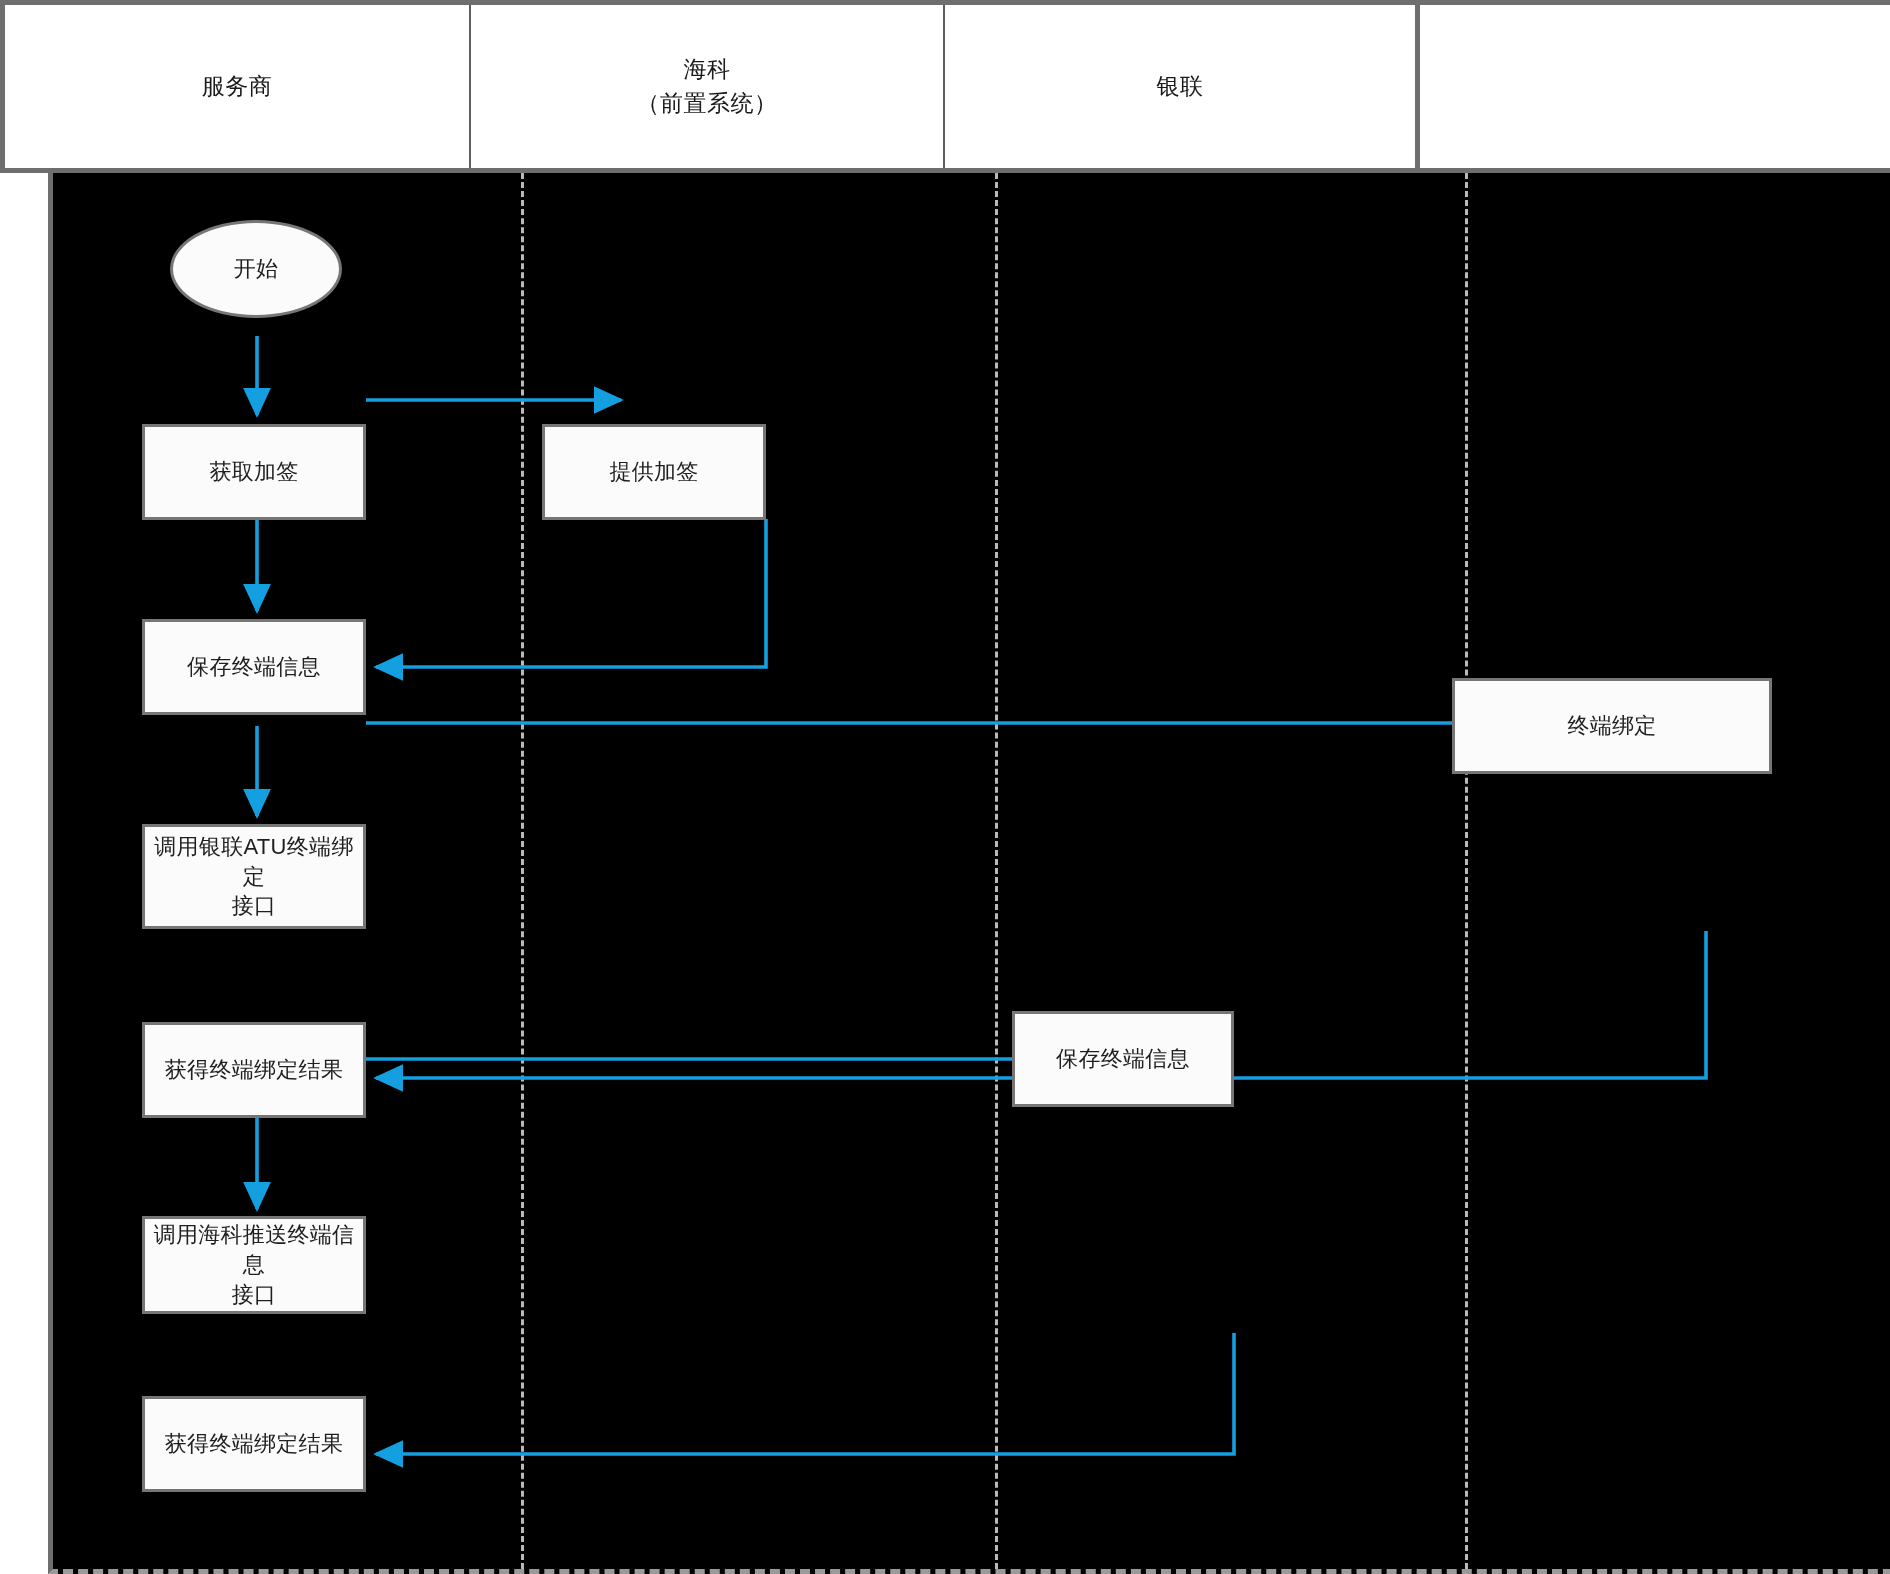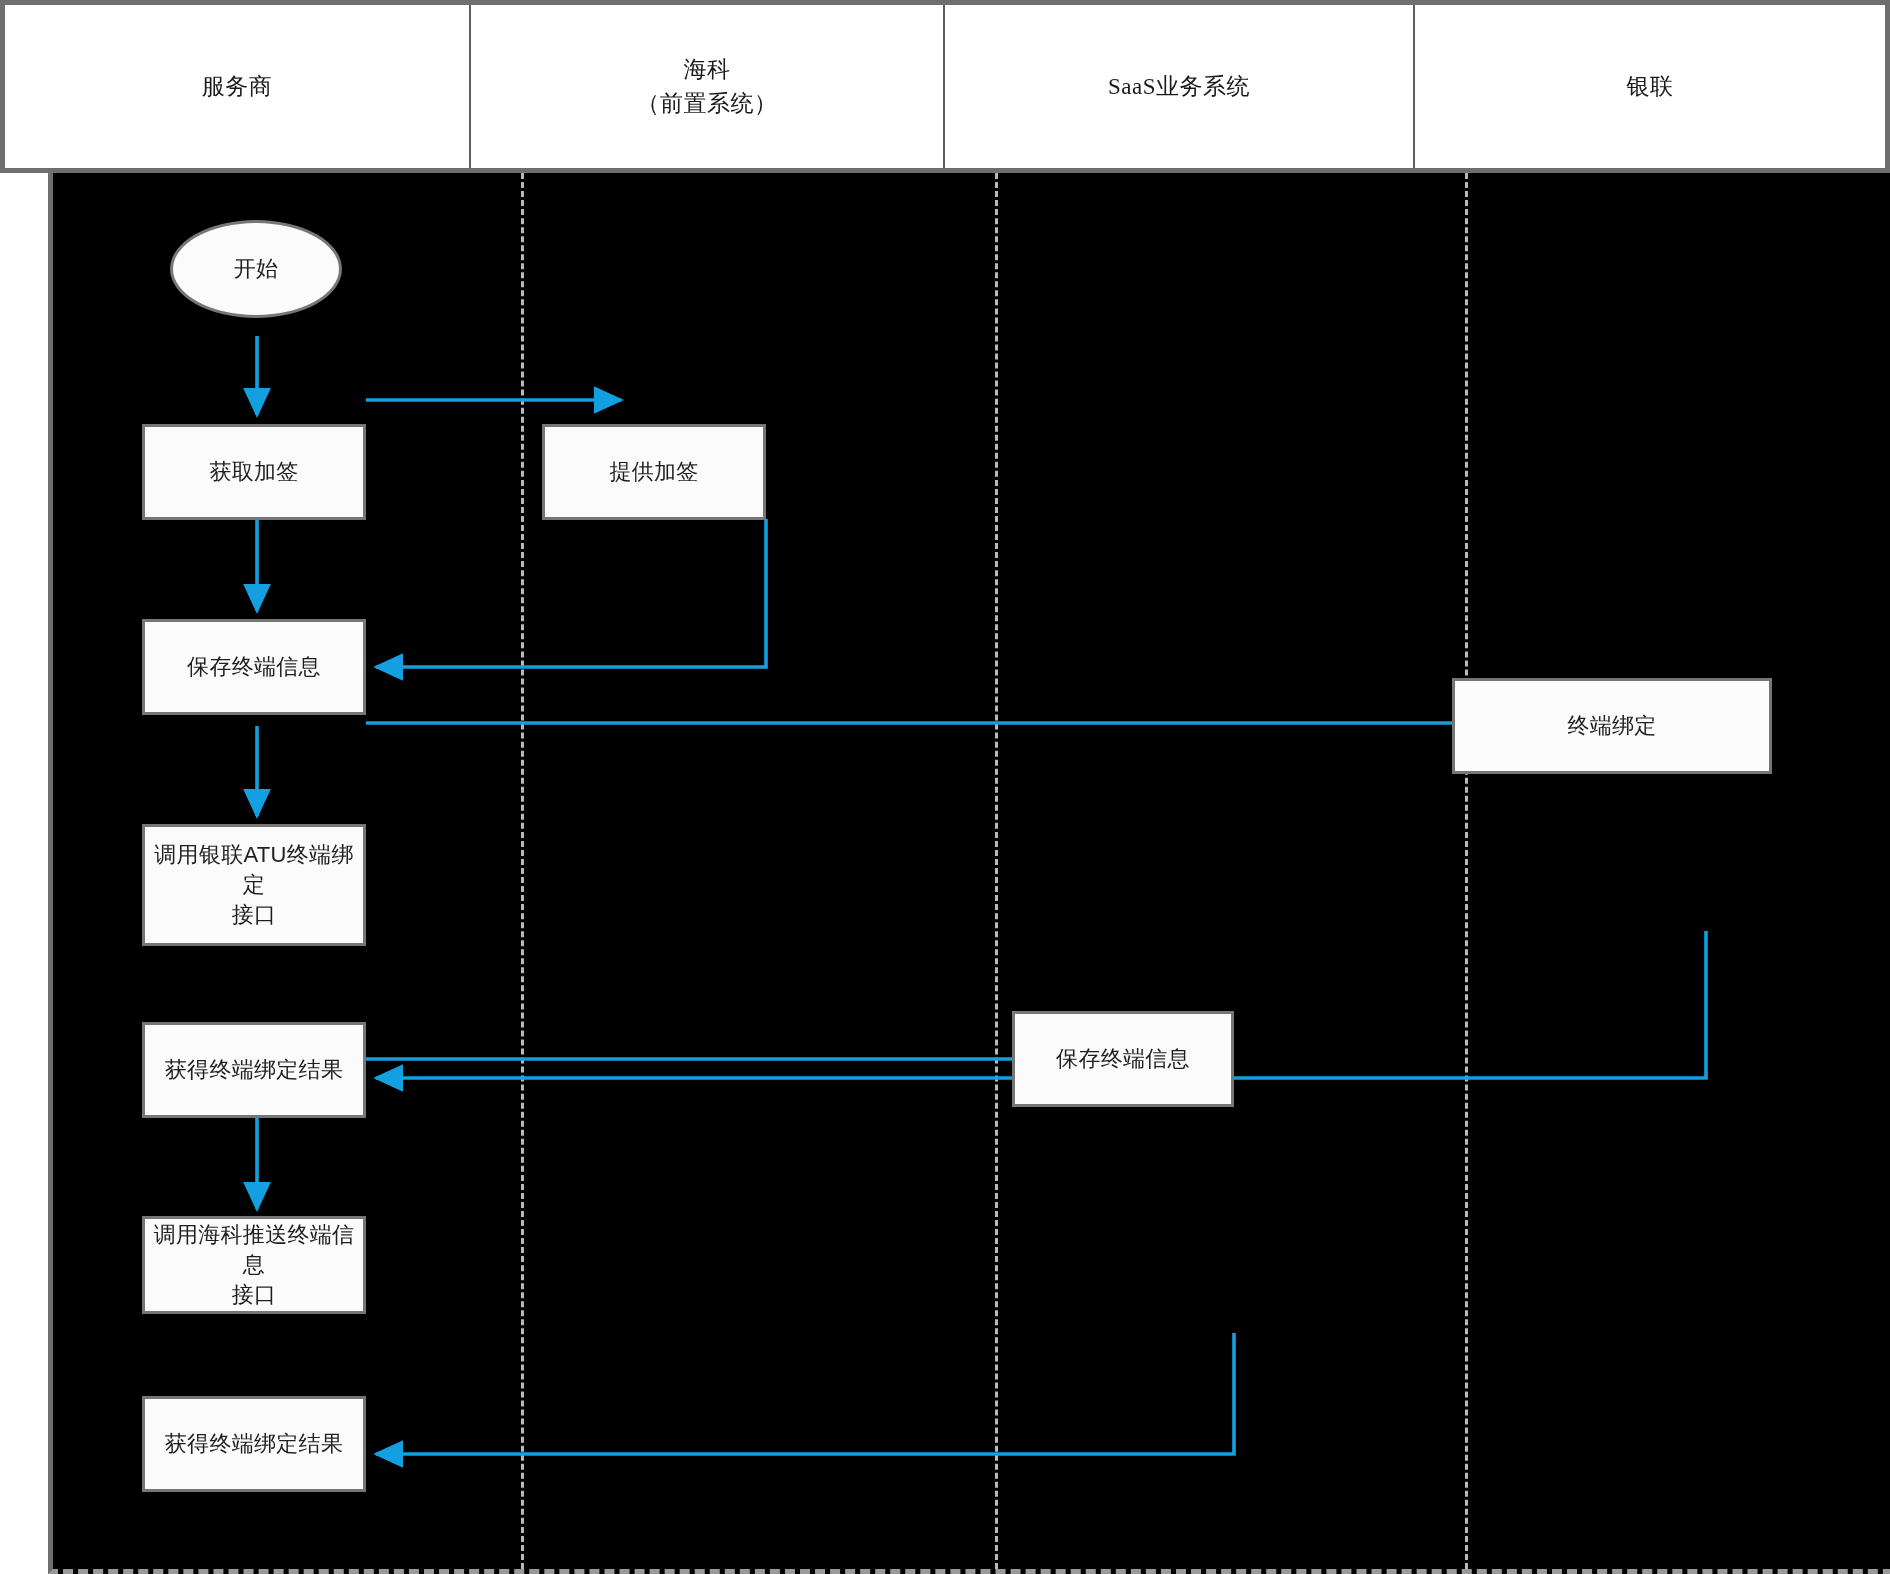--- a/index.html
+++ b/index.html
@@ -123,23 +123,20 @@
 <div id="diagram-root">
 
   <div class="lane-header-band">
     <div class="lane-header" style="width:471px;">
       <div class="lane-header-label">服务商</div>
     </div>
     <div class="lane-header" style="width:474px;">
       <div class="lane-header-label">海科
 （前置系统）</div>
     </div>
-    <div class="lane-header" style="width:470px;">
-      <div class="lane-header-label">SaaS业务系统</div>
-    </div>
     <div class="lane-header" style="width:475px;">
       <div class="lane-header-label">银联</div>
     </div>
   </div>
 
   <div class="lane-body">
 
     <div class="lane-divider" style="left:468px;"></div>
     <div class="lane-divider" style="left:942px;"></div>
     <div class="lane-divider" style="left:1412px;"></div>
@@ -194,21 +191,21 @@
     <div class="node" style="left:89px; top:503px; width:224px; height:0px; border:none;"></div>
 
     <div class="node" style="left:89px; top:502px; width:0; height:0; border:none;"></div>
 
     <div class="node" style="left:89px; top:504px; width:224px; height:0; border:none;"></div>
 
     <div class="node" style="left:89px; top:500px; width:0; height:0; border:none;"></div>
 
     <div class="node" style="left:89px; top:500px; width:0; height:0; border:none;"></div>
 
-    <div class="node" style="left:89px; top:651px; width:224px; height:122px;">
+    <div class="node" style="left:89px; top:651px; width:224px; height:105px;">
       <div class="node-label">调用银联ATU终端绑定
 接口</div>
     </div>
 
     <div class="node" style="left:1399px; top:505px; width:320px; height:96px;">
       <div class="node-label">终端绑定</div>
     </div>
 
     <div class="node" style="left:89px; top:849px; width:224px; height:96px;">
       <div class="node-label">获得终端绑定结果</div>

